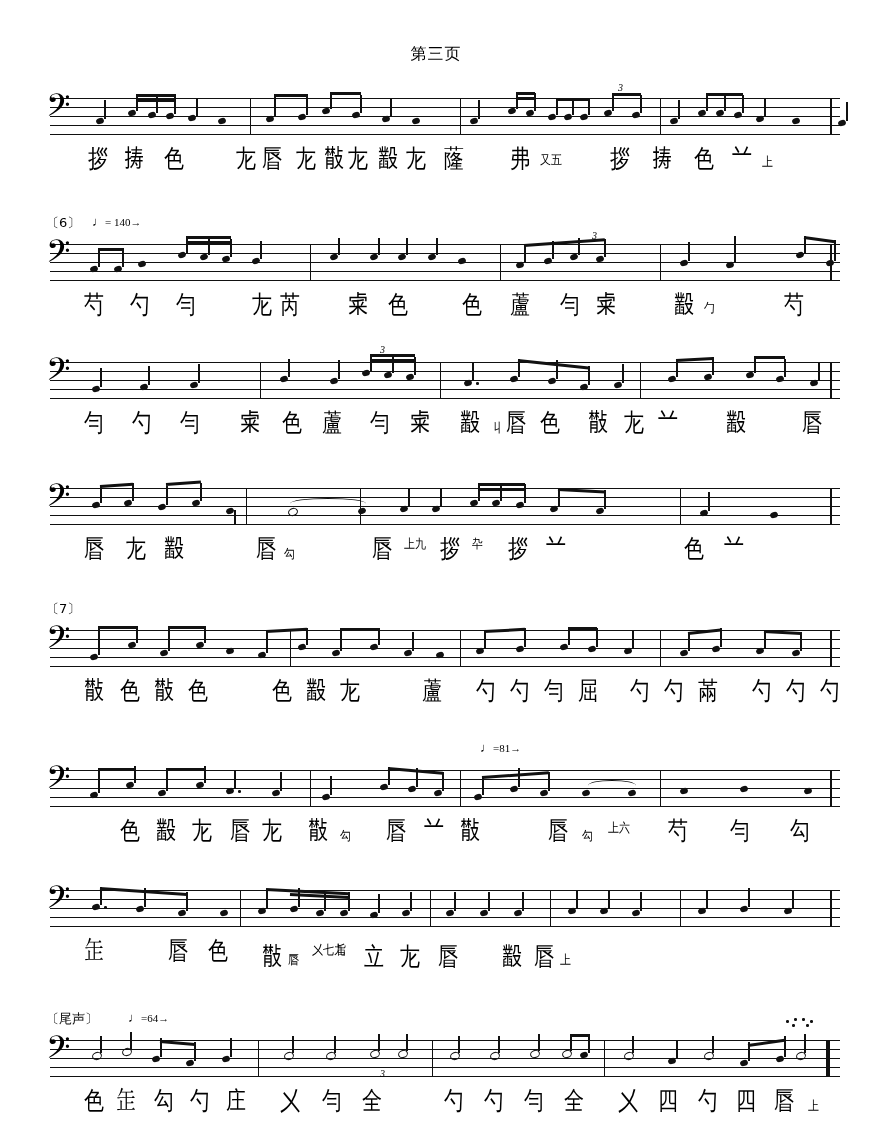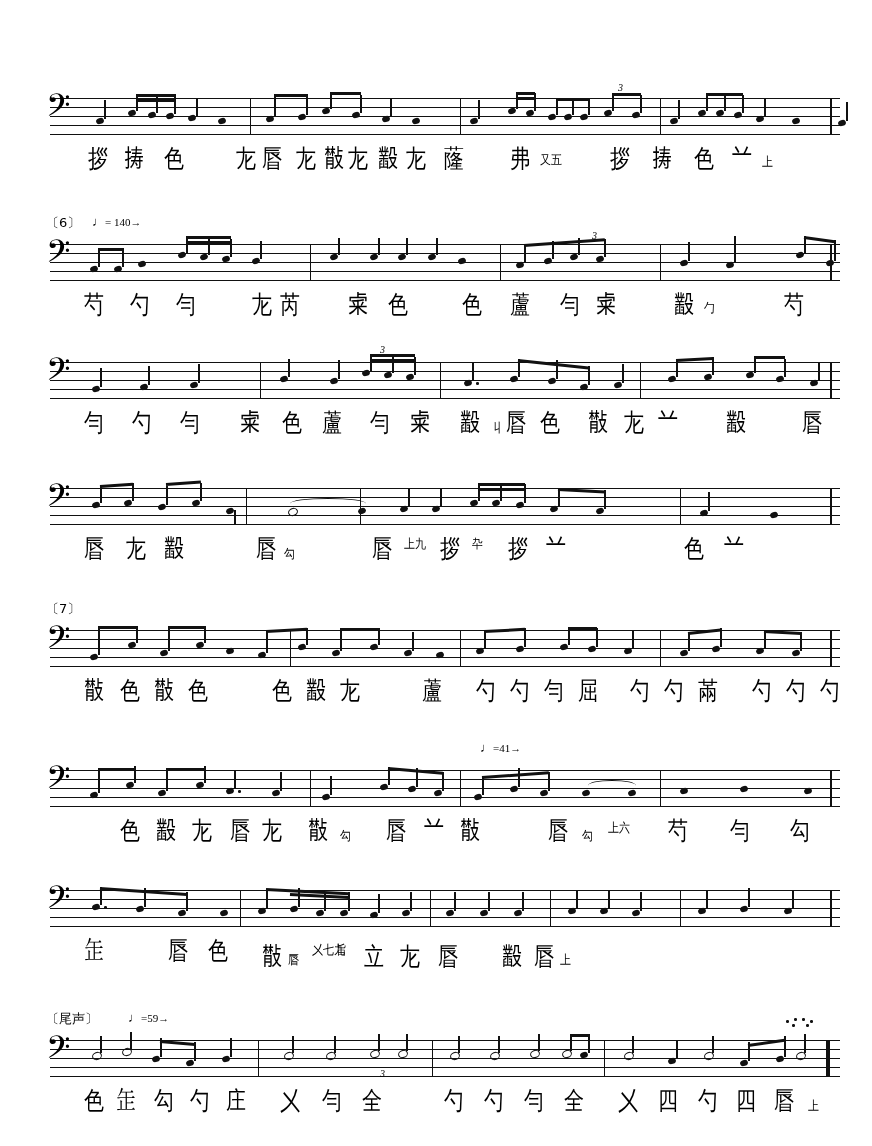--- a/index.html
+++ b/index.html
@@ -174,20 +174,21 @@
     font-size: 11px;
     line-height: 12px;
     transform: scaleY(1.15);
   }
 </style>
 </head>
 <body>
 
 <div id="page">
 
+  <div class="page-title">第三页</div>
 
   <div class="system" style="top:88px;">
     <div class="stave-wrap">
       <div class="stave-lines">
           <i></i>
           <i></i>
           <i></i>
           <i></i>
           <i></i>
         </div>
@@ -602,21 +603,21 @@
       <span class="tab" style="left:624px;">勺</span>
       <span class="tab" style="left:658px;">㒼</span>
       <span class="tab" style="left:712px;">勺</span>
       <span class="tab" style="left:746px;">勺</span>
       <span class="tab" style="left:780px;">勺</span>
     </div>
   </div>
 
   <div class="system" style="top:740px;">
     <div class="tempo" style="left:440px;top:0px;">
-      <span class="q">♩</span><span>=41</span><span>→</span>
+      <span class="q">♩</span><span>=81</span><span>→</span>
     </div>
     <div class="stave-wrap" style="margin-top:20px;">
       <div class="stave-lines">
           <i></i>
           <i></i>
           <i></i>
           <i></i>
           <i></i>
         </div>
       <div class="clef">𝄢</div>
@@ -759,21 +760,21 @@
       <span class="tab" style="left:398px;top:6px;">㫳</span>
       <span class="tab" style="left:462px;top:6px;">𣫞</span>
       <span class="tab" style="left:494px;top:6px;">㫳</span>
       <span class="tab small" style="left:520px;top:18px;">上</span>
     </div>
   </div>
 
   <div class="system" style="top:1010px;">
     <div class="mark" style="left:6px;top:0px;">〔尾声〕</div>
     <div class="tempo" style="left:88px;top:0px;">
-      <span class="q">♩</span><span>=59</span><span>→</span>
+      <span class="q">♩</span><span>=64</span><span>→</span>
     </div>
     <div class="stave-wrap" style="margin-top:20px;">
       <div class="stave-lines">
           <i></i>
           <i></i>
           <i></i>
           <i></i>
           <i></i>
         </div>
       <div class="clef">𝄢</div>

